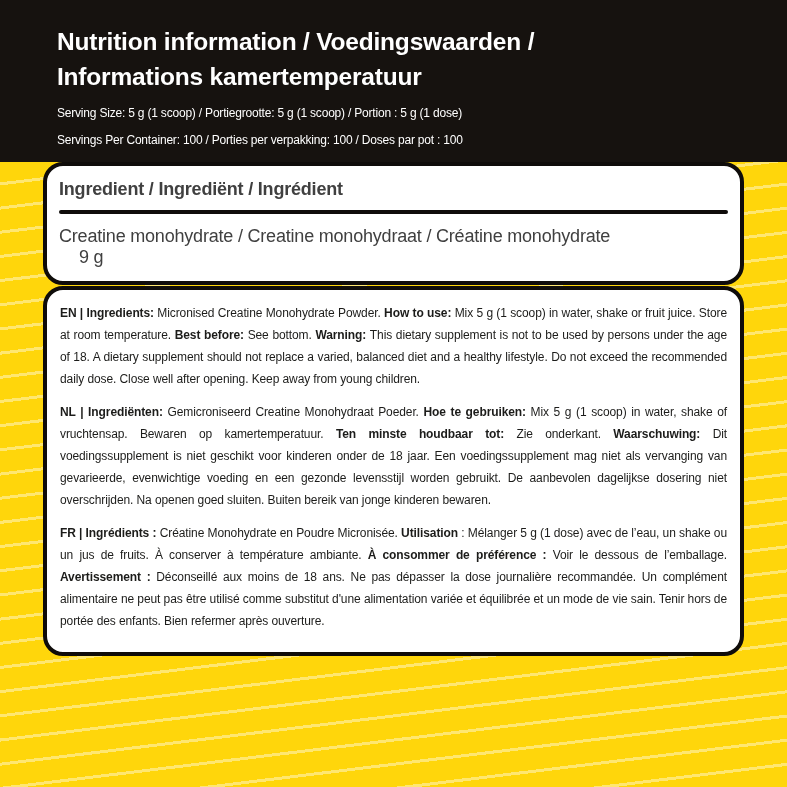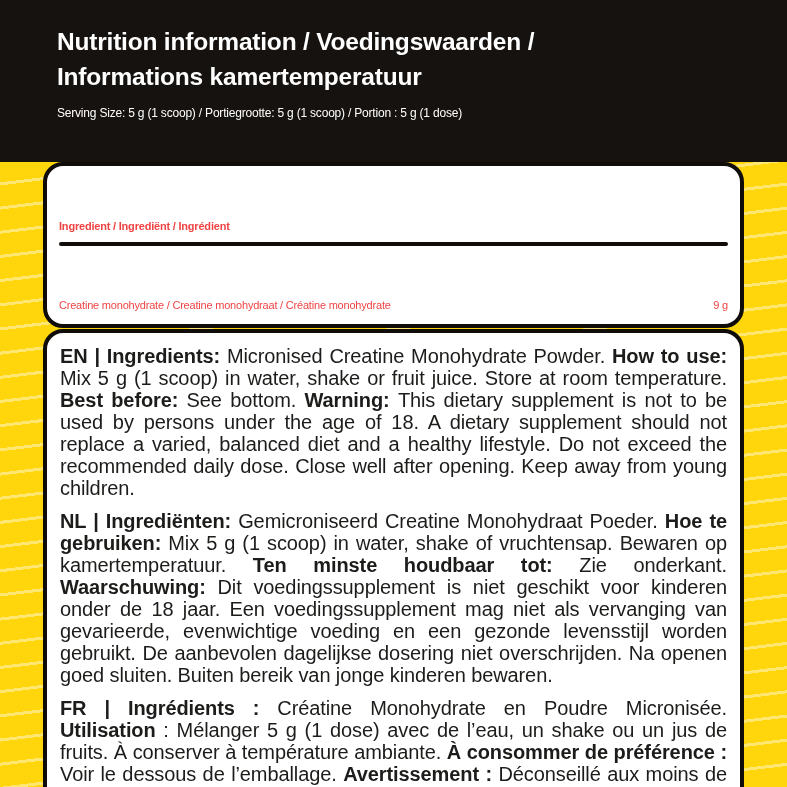--- a/index.html
+++ b/index.html
@@ -44,49 +44,49 @@
   .box {
     background: #ffffff;
     border: 4px solid #0f0c0a;
     border-radius: 20px;
   }
   .table-box { padding: 10px 12px 13px; }
   .trow {
     display: flex;
     justify-content: space-between;
     align-items: baseline;
-    font-size: 11px;
-    color: #ef4444;
+    font-size: 18px;
+    color: #404040;
     letter-spacing: -0.2px;
-    margin-top: 41px;
   }
   .thead { font-weight: 700; padding: 3px 0 10px; }
   .rule { height: 4px; background: #0f0c0a; border-radius: 2px; }
-  .drow { padding-top: 12px; }
+  .drow { padding-top: 12px; flex-direction: column; }
   .amount { white-space: nowrap; padding-left: 20px; }
   .text-box { margin-top: 1px; padding: 12px 13px; }
   .para {
     margin: 0 0 11px;
-    font-size: 20px;
+    font-size: 12px;
     line-height: 22px;
     text-align: justify;
     color: #1c1c1a;
     letter-spacing: -0.1px;
   }
   .para:last-child { margin-bottom: 8px; }
   .para b { font-weight: 700; }
 </style>
 </head>
 <body>
 
 <div class="label">
 
   <header class="hdr">
     <h1><span>Nutrition information / Voedingswaarden /</span><br><span>Informations kamertemperatuur</span></h1>
     <p class="serv first">Serving Size: 5 g (1 scoop) / Portiegrootte: 5 g (1 scoop) / Portion : 5 g (1 dose)</p>
+    <p class="serv">Servings Per Container: 100 / Porties per verpakking: 100 / Doses par pot : 100</p>
   </header>
 
   <main class="content">
 
     <section class="box table-box">
       <div class="trow thead">
         <span>Ingredient / Ingrediënt / Ingrédient</span>
       </div>
       <div class="rule"></div>
       <div class="trow drow">

